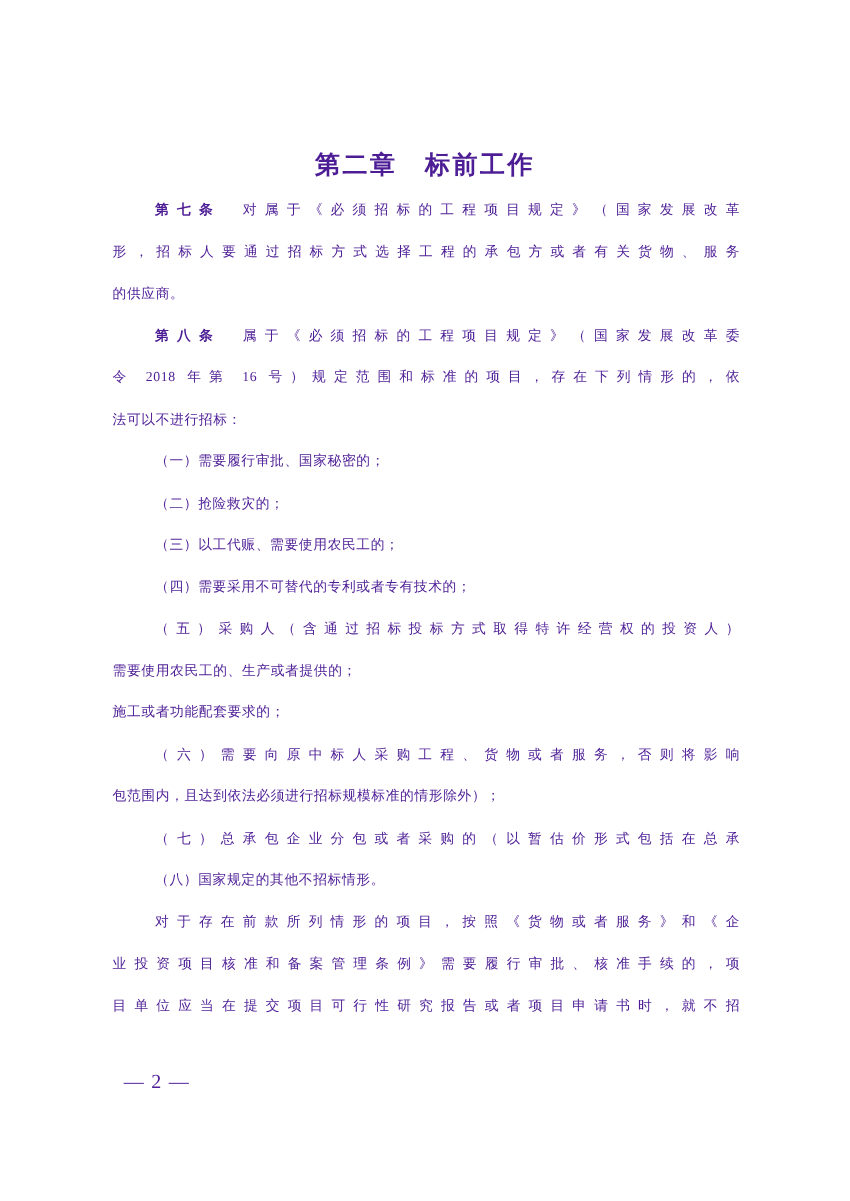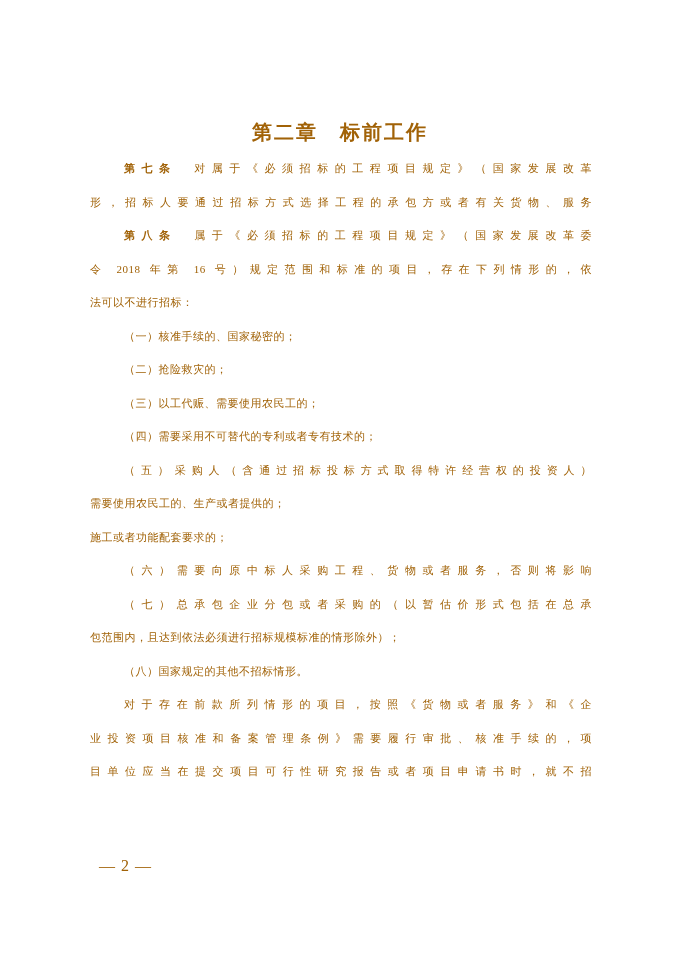--- a/index.html
+++ b/index.html
@@ -5,21 +5,21 @@
   html, body {
     margin: 0;
     padding: 0;
     background: #ffffff;
   }
   .page {
     position: relative;
     width: 680px;
     height: 961px;
     background: #ffffff;
-    color: #a16207;
+    color: #4c1d95;
     font-family: "Liberation Serif", "DejaVu Serif", serif;
     overflow: hidden;
   }
   .chapter-title {
     position: absolute;
     top: 118px;
     left: 0;
     right: 0;
     margin: 0;
     text-align: center;
@@ -62,33 +62,34 @@
 </style>
 </head>
 <body>
 
 <div class="page">
   <h1 class="chapter-title">第二章　标前工作</h1>
 
   <div class="doc-body" id="doc-body">
       <div class="line justify indent"><b>第七条</b><span>　对属于《必须招标的工程项目规定》（国家发展改革</span></div>
       <div class="line justify"><span>形，招标人要通过招标方式选择工程的承包方或者有关货物、服务</span></div>
+      <div class="line"><span>的供应商。</span></div>
       <div class="line justify indent"><b>第八条</b><span>　属于《必须招标的工程项目规定》（国家发展改革委</span></div>
       <div class="line justify"><span>令 2018 年第 16 号）规定范围和标准的项目，存在下列情形的，依</span></div>
       <div class="line"><span>法可以不进行招标：</span></div>
-      <div class="line indent"><span>（一）核准手续的、国家秘密的；</span></div>
+      <div class="line indent"><span>（一）需要履行审批、国家秘密的；</span></div>
       <div class="line indent"><span>（二）抢险救灾的；</span></div>
       <div class="line indent"><span>（三）以工代赈、需要使用农民工的；</span></div>
       <div class="line indent"><span>（四）需要采用不可替代的专利或者专有技术的；</span></div>
       <div class="line justify indent"><span>（五）采购人（含通过招标投标方式取得特许经营权的投资人）</span></div>
       <div class="line"><span>需要使用农民工的、生产或者提供的；</span></div>
       <div class="line"><span>施工或者功能配套要求的；</span></div>
       <div class="line justify indent"><span>（六）需要向原中标人采购工程、货物或者服务，否则将影响</span></div>
+      <div class="line"><span>包范围内，且达到依法必须进行招标规模标准的情形除外）；</span></div>
       <div class="line justify indent"><span>（七）总承包企业分包或者采购的（以暂估价形式包括在总承</span></div>
-      <div class="line"><span>包范围内，且达到依法必须进行招标规模标准的情形除外）；</span></div>
       <div class="line indent"><span>（八）国家规定的其他不招标情形。</span></div>
       <div class="line justify indent"><span>对于存在前款所列情形的项目，按照《货物或者服务》和《企</span></div>
       <div class="line justify"><span>业投资项目核准和备案管理条例》需要履行审批、核准手续的，项</span></div>
       <div class="line justify"><span>目单位应当在提交项目可行性研究报告或者项目申请书时，就不招</span></div>
     </div>
 
   <div class="page-number">— 2 —</div>
 </div>
 
 </body></html>

